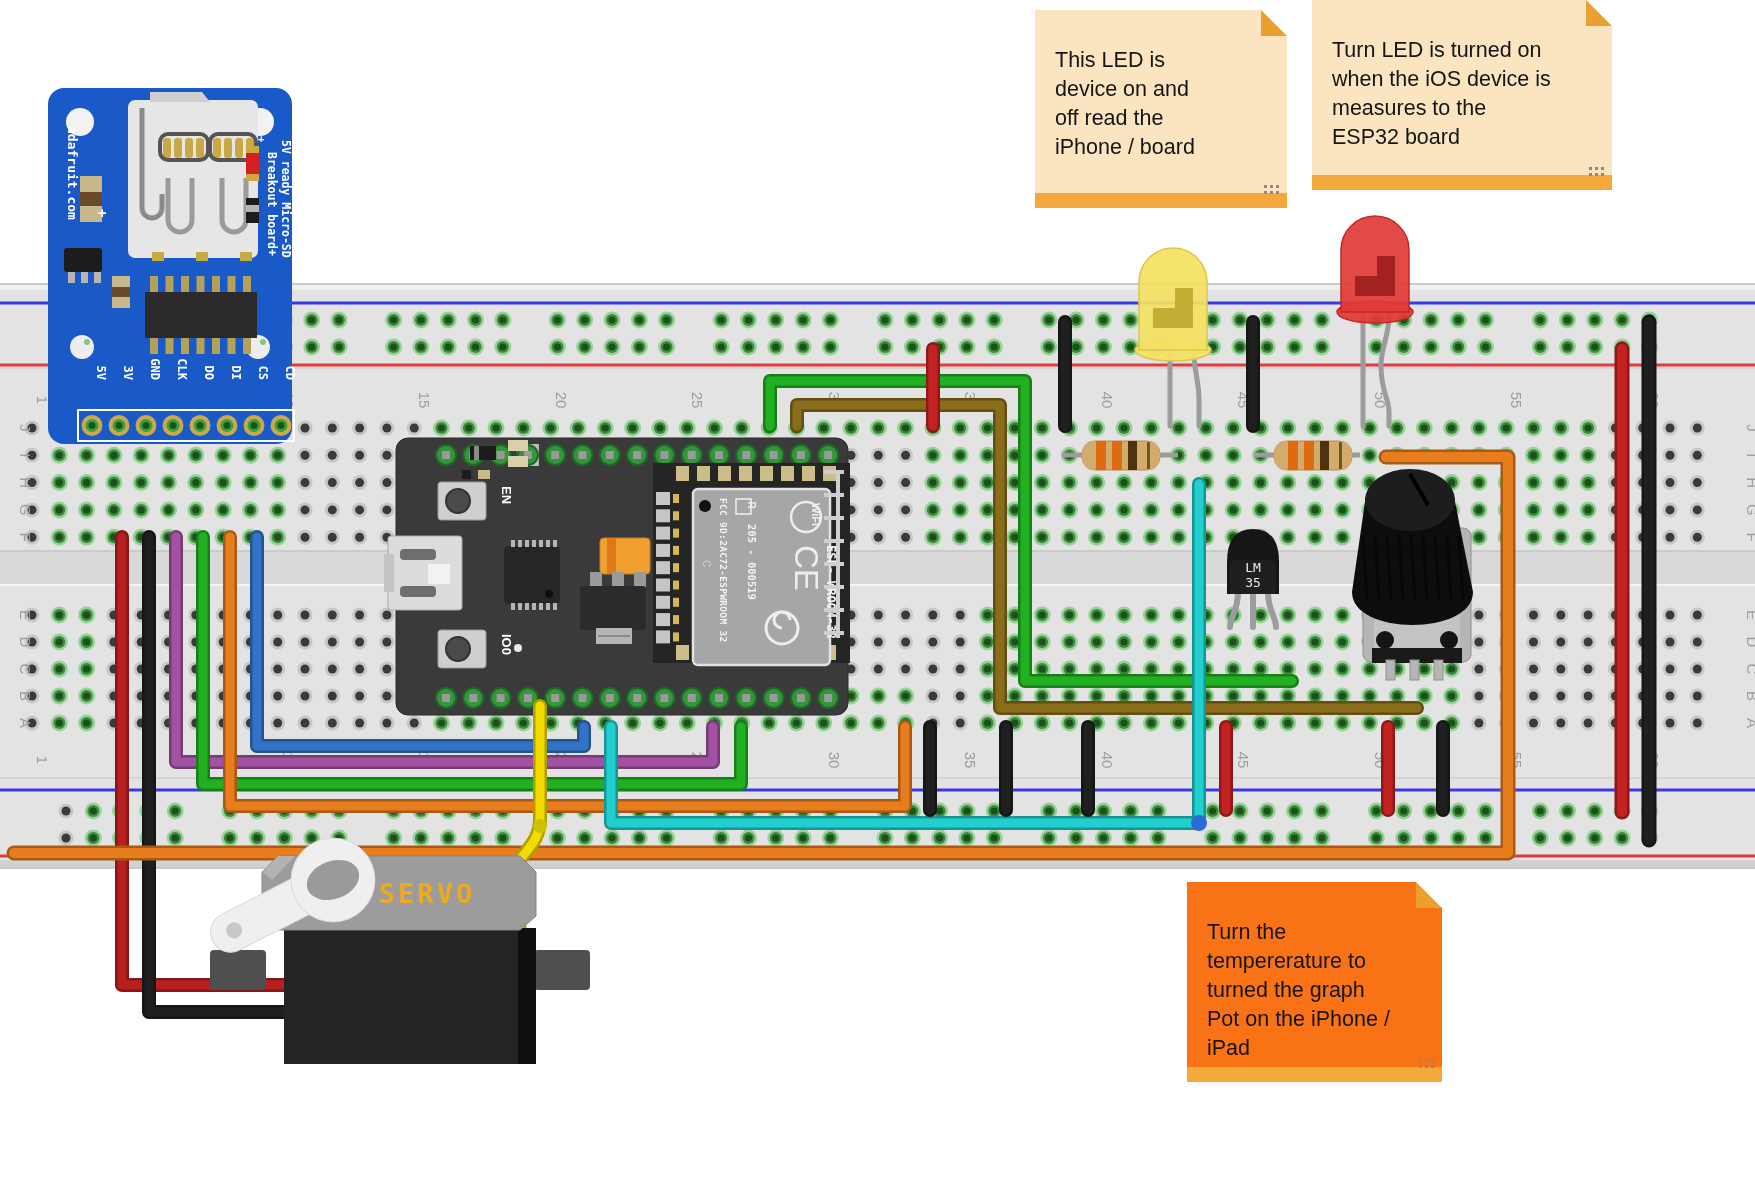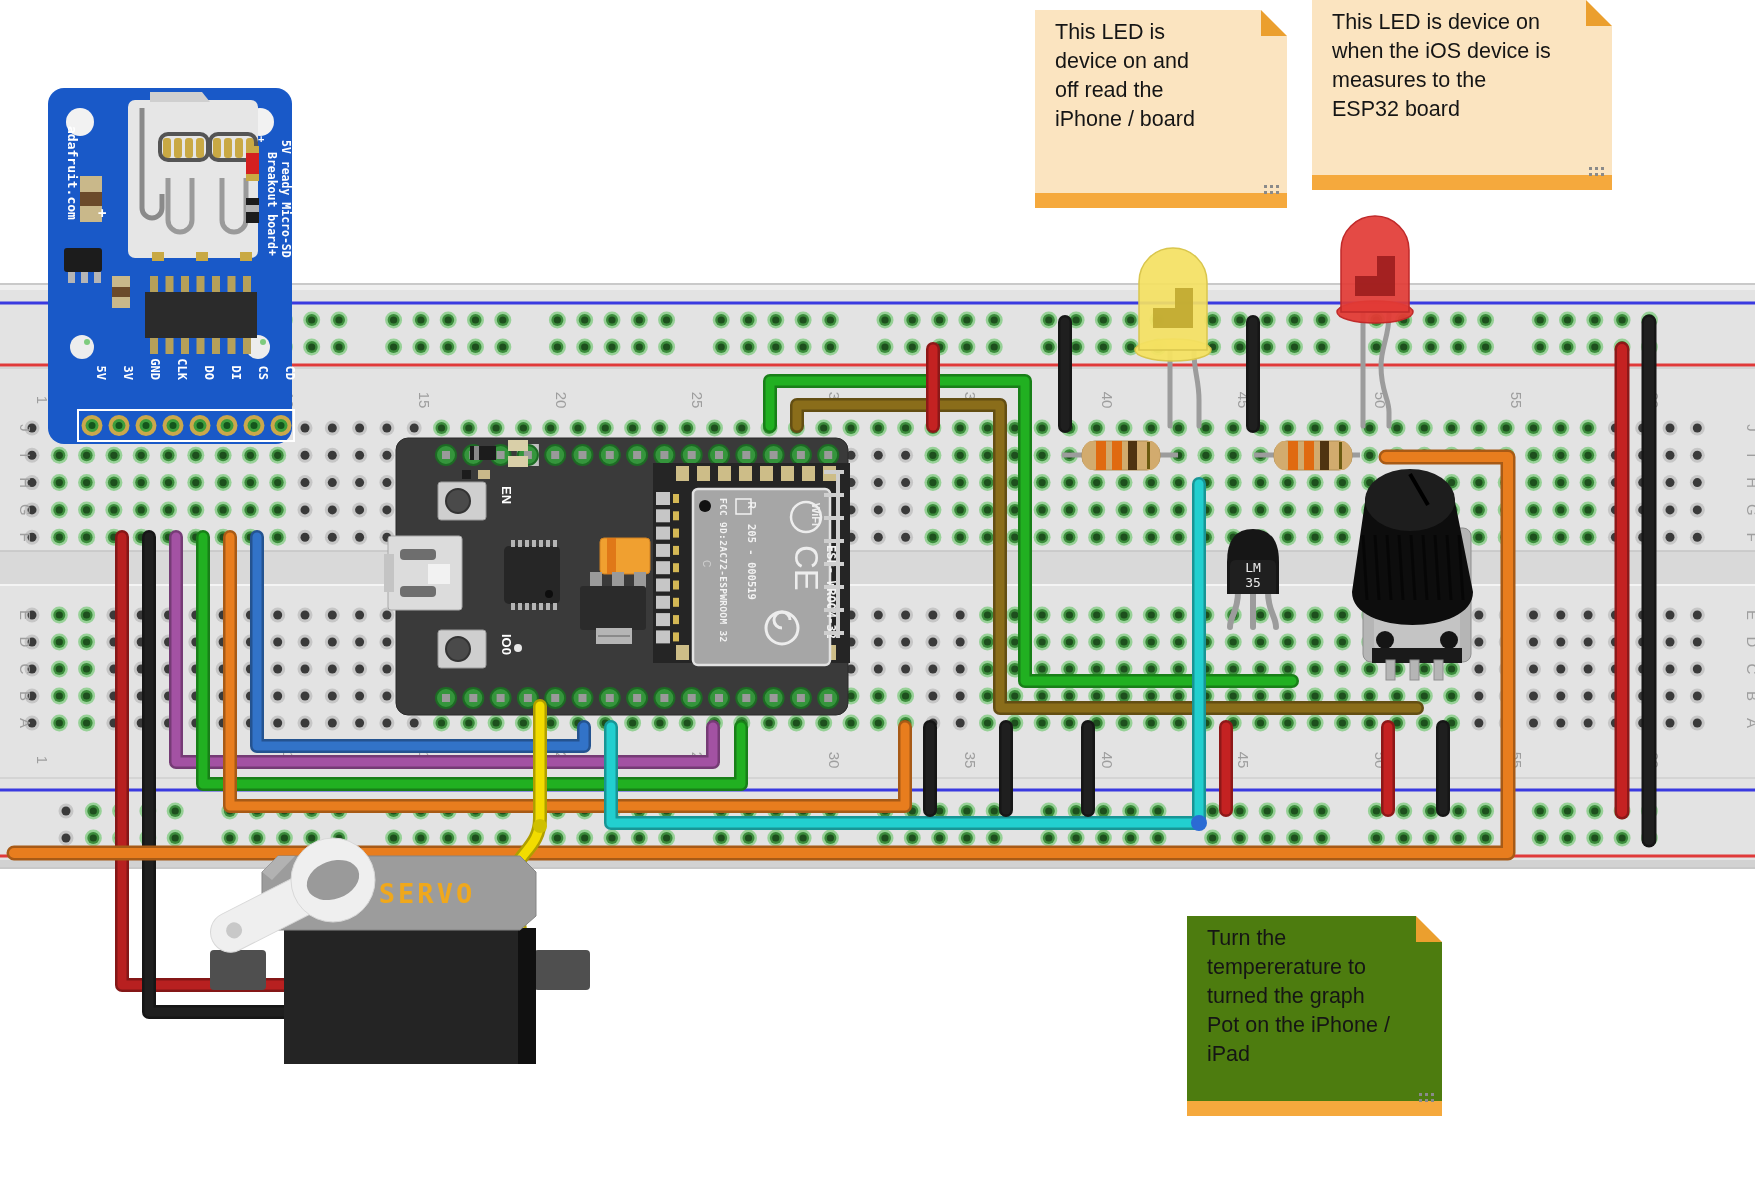--- a/index.html
+++ b/index.html
@@ -1,20 +1,20 @@
 <!DOCTYPE html>
 <html><head>
 <meta charset="utf-8">
 <style>
   html,body{margin:0;padding:0;background:#ffffff;}
   body{width:1755px;height:1179px;overflow:hidden;font-family:"Liberation Sans",sans-serif;}
   #canvas{position:relative;width:1755px;height:1179px;background:#fff;}
   #stage{position:absolute;left:0;top:0;}
   #notes-layer{position:absolute;left:0;top:0;width:100%;height:100%;pointer-events:none;}
-  .note{position:absolute;box-sizing:border-box;padding:8px 18px 18px 20px;pointer-events:auto;}
+  .note{position:absolute;box-sizing:border-box;padding:36px 18px 18px 20px;pointer-events:auto;}
   .note .fold{position:absolute;top:0;right:0;width:0;height:0;
       border-top:26px solid #ffffff;border-left:26px solid #e99d27;}
   .note .bar{position:absolute;left:0;right:0;bottom:0;height:15px;}
   .note .grip{position:absolute;right:20px;bottom:20px;width:3px;height:3px;}
   .note-line{font-size:21.5px;line-height:29px;color:#151515;white-space:nowrap;}
 </style>
 </head>
 <body>
 
 <div id="canvas">
@@ -2693,29 +2693,29 @@
       <div class="note" style="left: 1035px; top: 10px; width: 252px; height: 198px; background: rgb(251, 228, 192);">
         <div class="note-line">This LED is</div>
         <div class="note-line">device on and</div>
         <div class="note-line">off read the</div>
         <div class="note-line">iPhone / board</div>
         <div class="fold" style="border-left-color: rgb(235, 159, 46);"></div>
         <div class="bar" style="background: rgb(245, 169, 61);"></div>
         <div class="grip" style="background: rgb(138, 138, 138); box-shadow: rgb(138, 138, 138) 6px 0px, rgb(138, 138, 138) 0px 6px, rgb(138, 138, 138) 6px 6px, rgb(138, 138, 138) 12px 6px, rgb(138, 138, 138) 12px 0px;"></div>
       </div>
       <div class="note" style="left: 1312px; top: 0px; width: 300px; height: 190px; background: rgb(251, 228, 192);">
-        <div class="note-line">This LED is device on</div>
+        <div class="note-line">Turn LED is turned on</div>
         <div class="note-line">when the iOS device is</div>
         <div class="note-line">measures to the</div>
         <div class="note-line">ESP32 board</div>
         <div class="fold" style="border-left-color: rgb(235, 159, 46);"></div>
         <div class="bar" style="background: rgb(245, 169, 61);"></div>
         <div class="grip" style="background: rgb(138, 138, 138); box-shadow: rgb(138, 138, 138) 6px 0px, rgb(138, 138, 138) 0px 6px, rgb(138, 138, 138) 6px 6px, rgb(138, 138, 138) 12px 6px, rgb(138, 138, 138) 12px 0px;"></div>
       </div>
-      <div class="note" style="left: 1187px; top: 916px; width: 255px; height: 200px; background: #4d7c0f;">
+      <div class="note" style="left: 1187px; top: 882px; width: 255px; height: 200px; background: #f97316;">
         <div class="note-line">Turn the</div>
         <div class="note-line">tempererature to</div>
         <div class="note-line">turned the graph</div>
         <div class="note-line">Pot on the iPhone /</div>
         <div class="note-line">iPad</div>
         <div class="fold" style="border-left-color: rgb(235, 159, 46);"></div>
         <div class="bar" style="background: rgb(245, 169, 61);"></div>
         <div class="grip" style="background: rgb(138, 138, 138); box-shadow: rgb(138, 138, 138) 6px 0px, rgb(138, 138, 138) 0px 6px, rgb(138, 138, 138) 6px 6px, rgb(138, 138, 138) 12px 6px, rgb(138, 138, 138) 12px 0px;"></div>
       </div>
     </div>

